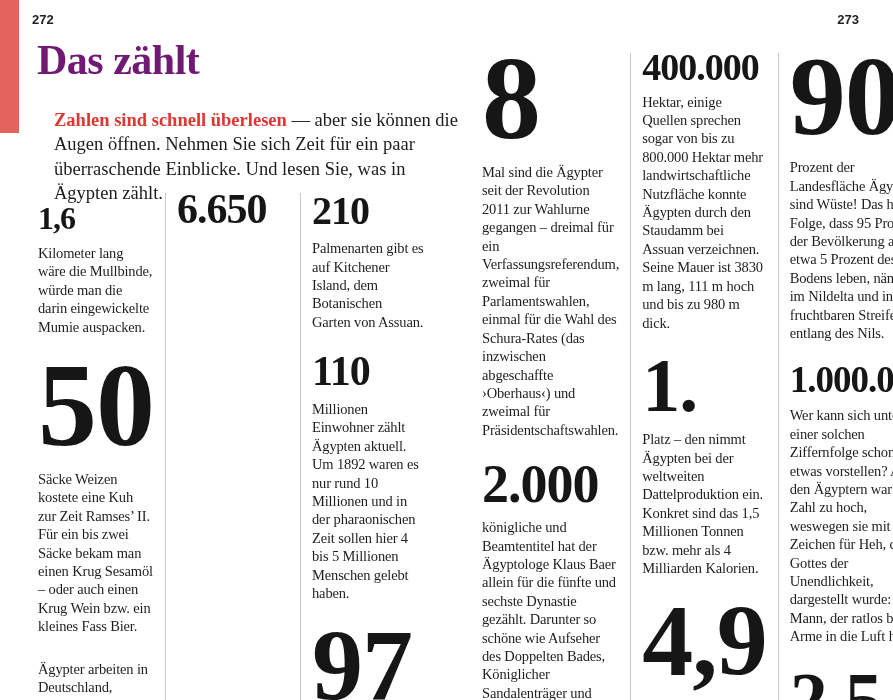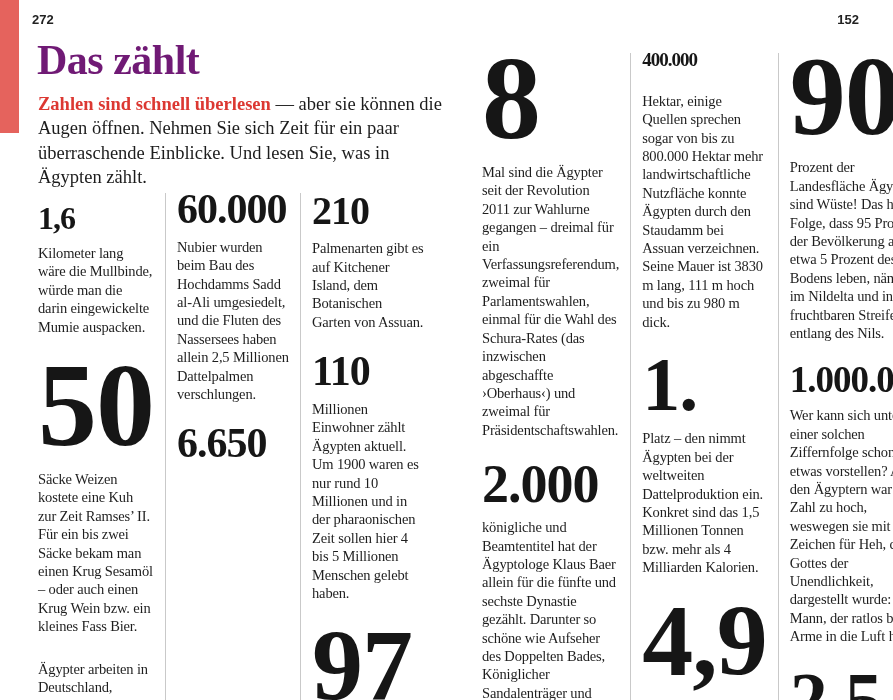--- a/index.html
+++ b/index.html
@@ -22,41 +22,41 @@
   }
   .pagenum.left{left:32px;}
   .pagenum.right{right:34px;}
 
   
   .title{
     position:absolute;left:37px;top:36px;margin:0;
     font-size:42px;font-weight:bold;letter-spacing:-0.5px;color:#701a75;
   }
   .intro{
-    position:absolute;left:38px;top:92px;width:404px;margin:0;
+    position:absolute;left:38px;top:92px;width:404px;margin:16px;
     font-size:18.5px;line-height:1.32;color:#1c1c1c;
   }
   .intro .hl{color:#dc3832;font-weight:bold;}
 
   
   .cols{position:absolute;display:flex;align-items:stretch;}
   .left-cols{left:38px;top:193px;width:386px;min-height:477px;}
   .right-cols{left:482px;top:53px;width:380px;min-height:617px;}
   .col{flex:1 1 0;padding:0 11px;}
   .col:first-child{padding-left:0;}
   .col:last-child{padding-right:0;}
   .col + .col{border-left:1px solid #c9c9c9;}
 
   
   .item{margin-bottom:24px;}
   .num{
     font-weight:bold;line-height:0.78;letter-spacing:-1px;color:#161616;
     margin:0 0 13px 0;white-space:nowrap;
   }
-  .n-29{font-size:19px;margin-bottom:24px;}
+  .n-29{font-size:38px;margin-bottom:10px;}
   .n-37{font-size:37px;margin-bottom:11px;}
   .n-38{font-size:38px;margin-bottom:11px;}
   .n-42{font-size:42px;margin-bottom:12px;}
   .n-48{font-size:32px;margin-top:13px;}
   .n-54{font-size:54px;}
   .n-60{font-size:40px;margin-top:2px;}
   .n-76{font-size:76px;margin-bottom:15px;}
   .n-102{font-size:102px;margin-bottom:16px;}
   .n-112{font-size:112px;margin-bottom:18px;}
   .n-118{font-size:118px;margin-bottom:18px;}
@@ -65,21 +65,21 @@
     color:#1e1e1e;
   }
 </style>
 </head>
 <body>
 
 <div class="sheet">
   <div class="red-strip"></div>
 
   <div class="pagenum left">272</div>
-  <div class="pagenum right">152</div>
+  <div class="pagenum right">273</div>
 
   <h1 class="title">Das zählt</h1>
 
   <p class="intro"><span class="hl">Zahlen sind schnell überlesen</span><span> — aber sie können die Augen öffnen. Nehmen Sie sich Zeit für ein paar überraschende Einblicke. Und lesen Sie, was in Ägypten zählt.</span></p>
 
   <div class="cols left-cols">
     <div class="col">
       <div class="item">
         <div class="num n-48">1,6</div>
         <p class="desc">Kilometer lang wäre die Mullbinde, würde man die darin eingewickelte Mumie auspacken.</p>
@@ -87,36 +87,32 @@
       <div class="item">
         <div class="num n-118">50</div>
         <p class="desc">Säcke Weizen kostete eine Kuh zur Zeit Ramses’ II. Für ein bis zwei Säcke bekam man einen Krug Sesamöl – oder auch einen Krug Wein bzw. ein kleines Fass Bier.</p>
       </div>
       <div class="item">
         <p class="desc">Ägypter arbeiten in Deutschland, vergleichbare Zahlen für Deutsche in Ägypten gibt es nicht – die meisten halten sich mit einem Touristenvisum dort auf und genießen ihre Rente.</p>
       </div>
     </div>
     <div class="col">
       <div class="item">
-        <div class="num n-42">60.000</div>
-        <p class="desc">Nubier wurden beim Bau des Hochdamms Sadd al-Ali umgesiedelt, und die Fluten des Nassersees haben allein 2,5 Millionen Dattelpalmen verschlungen.</p>
-      </div>
-      <div class="item">
         <div class="num n-42">6.650</div>
 
       </div>
     </div>
     <div class="col">
       <div class="item">
         <div class="num n-60">210</div>
         <p class="desc">Palmenarten gibt es auf Kitchener Island, dem Botanischen Garten von Assuan.</p>
       </div>
       <div class="item">
         <div class="num n-42">110</div>
-        <p class="desc">Millionen Einwohner zählt Ägypten aktuell. Um 1900 waren es nur rund 10 Millionen und in der pharaonischen Zeit sollen hier 4 bis 5 Millionen Menschen gelebt haben.</p>
+        <p class="desc">Millionen Einwohner zählt Ägypten aktuell. Um 1892 waren es nur rund 10 Millionen und in der pharaonischen Zeit sollen hier 4 bis 5 Millionen Menschen gelebt haben.</p>
       </div>
       <div class="item">
         <div class="num n-102">97</div>
 
       </div>
     </div>
   </div>
 
   <div class="cols right-cols">
     <div class="col">

